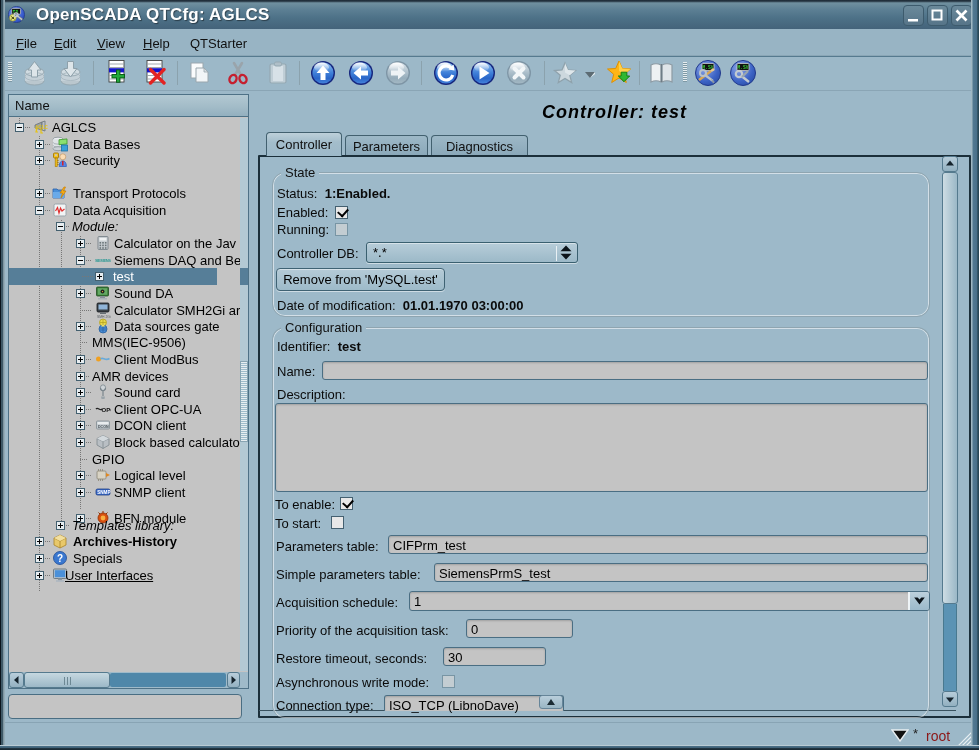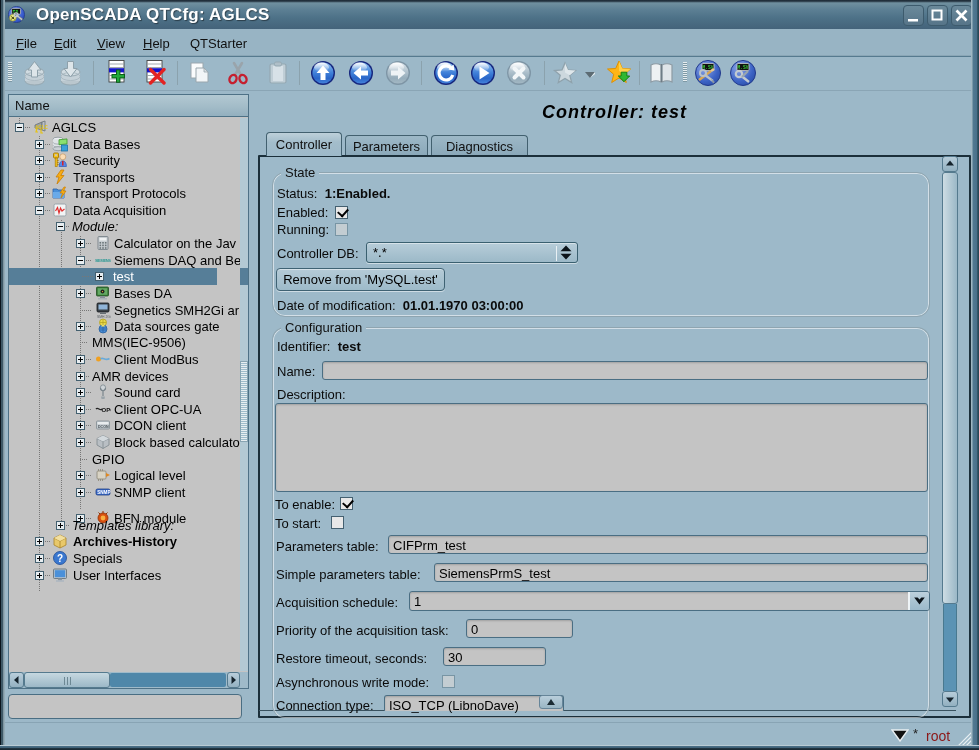--- a/index.html
+++ b/index.html
@@ -404,28 +404,20 @@
         <rect x="3" y="2.3" width="2" height="1.6" fill="#c4c4c4"></rect>
         <rect x="3.2" y="6" width="2" height="8.5" fill="#f5c520" stroke="#a87800" stroke-width="0.7"></rect>
         <path d="M5.2 8.5 h1.4 M5.2 10.5 h1.4 M5.2 12.5 h1.4" stroke="#a87800" stroke-width="0.9"></path>
         <circle cx="10.8" cy="4.8" r="3" fill="#fbdcb4" stroke="#c09868" stroke-width="0.7"></circle>
         <path d="M7.2 14.5 c0-3.8 1.5-5.6 3.6-5.6 c2.1 0 3.6 1.8 3.6 5.6 Z" fill="#5588e8" stroke="#2a58b8" stroke-width="0.7"></path>
         <rect x="10.1" y="9" width="1.4" height="4.5" fill="#e01818"></rect>
       </svg>
  <span class="txt" style="left:64px;">Security</span>
     </div>
 
-<div class="trow" style="top:51px;">
- <div class="ebox plus" style="left:26px;"></div>
-      <div class="hdot" style="left:36px;top:8px;width:6px;"></div>
- <svg class="ticon16" style="left:43px;" width="17" height="17" viewBox="0 0 16 16">
-        <path d="M9 1 L4 8 L7 8 L5 15 L12 6.5 L8.8 6.5 L12 1 Z" fill="#f8ad14" stroke="#c97e06" stroke-width="0.8"></path>
-      </svg>
- <span class="txt" style="left:64px;">Transports</span>
-    </div>
 
 <div class="trow" style="top:67px;">
  <div class="ebox plus" style="left:26px;"></div>
       <div class="hdot" style="left:36px;top:8px;width:6px;"></div>
  <svg class="ticon16" style="left:43px;" width="17" height="17" viewBox="0 0 16 16">
         <path d="M1 4 L1 13 L12 13 L12 5 L6 5 L5 4 Z" fill="#4a90d9" stroke="#2a60a9" stroke-width="0.8"></path>
         <path d="M1 7 L12 7 L12 13 L1 13 Z" fill="#6aaae9"></path>
         <path d="M12 2 L8 8 L10.5 8 L9 13 L14 6 L11.5 6 L13.5 2 Z" fill="#f8ad14" stroke="#c97e06" stroke-width="0.7"></path>
       </svg>
  <span class="txt" style="left:64px;">Transport Protocols</span>
@@ -487,32 +479,32 @@
  <div class="ebox plus" style="left:67px;"></div>
       <div class="hdot" style="left:77px;top:8px;width:6px;"></div>
  <svg class="ticon16" style="left:86px;" width="17" height="17" viewBox="0 0 16 16">
         <rect x="1.5" y="2" width="12" height="9" rx="1" fill="#3a7a3a" stroke="#20501f" stroke-width="0.8"></rect>
         <rect x="2.8" y="3.2" width="9.4" height="6.6" fill="#63a963"></rect>
         <rect x="5" y="11" width="5" height="2" fill="#889098"></rect>
         <rect x="3" y="13" width="9" height="1.5" fill="#a8b0b8"></rect>
         <circle cx="7.5" cy="6.5" r="2" fill="#222"></circle>
         <path d="M6.8 6 L8.2 6 L7.5 7.5 Z" fill="#f0b030"></path>
       </svg>
- <span class="txt" style="left:105px;">Bases DA</span>
+ <span class="txt" style="left:105px;">Sound DA</span>
     </div>
 
 <div class="trow" style="top:184px;">
  <div class="hdot" style="left:71px;top:8px;width:12px;"></div>
  <svg class="ticon16" style="left:86px;" width="17" height="17" viewBox="0 0 16 16">
         <rect x="2" y="1" width="12" height="9" rx="1.2" fill="#3a4248" stroke="#14181c" stroke-width="0.8"></rect>
         <rect x="3.5" y="2.5" width="9" height="5" fill="#8fb4d8"></rect>
         <rect x="5" y="10.5" width="6" height="1.5" fill="#666e74"></rect>
         <text x="2" y="15.5" font-size="3.4" fill="#555b60">SMH 2Gi</text>
       </svg>
- <span class="txt" style="left:105px;">Segnetics SMH2Gi ar</span>
+ <span class="txt" style="left:105px;">Calculator SMH2Gi ar</span>
     </div>
 
 <div class="trow" style="top:200px;">
  <div class="ebox plus" style="left:67px;"></div>
       <div class="hdot" style="left:77px;top:8px;width:6px;"></div>
  <svg class="ticon16" style="left:86px;" width="17" height="17" viewBox="0 0 16 16">
         <circle cx="8" cy="4.5" r="3.5" fill="#e8d84a" stroke="#b0a020" stroke-width="0.8"></circle>
         <path d="M5 4.5 h6 M8 1.5 v6" stroke="#b0a020" stroke-width="0.7"></path>
         <circle cx="8" cy="11" r="4" fill="#4a90d9" stroke="#2a5f9e" stroke-width="0.8"></circle>
         <path d="M4.5 10 h7 M4.5 12 h7 M8 7.5 v7" stroke="#2a5f9e" stroke-width="0.7"></path>
@@ -658,21 +650,21 @@
 
 <div class="trow" style="top:449px;">
  <div class="ebox plus" style="left:26px;"></div>
       <div class="hdot" style="left:36px;top:8px;width:6px;"></div>
  <svg class="ticon16" style="left:43px;" width="17" height="17" viewBox="0 0 16 16">
         <rect x="1.5" y="2" width="13" height="9.5" rx="1" fill="#b8c4cc" stroke="#5c6a74" stroke-width="0.8"></rect>
         <rect x="2.8" y="3.2" width="10.4" height="7" fill="#4a90d9"></rect>
         <rect x="6" y="11.5" width="4" height="1.8" fill="#8a96a0"></rect>
         <rect x="4" y="13.3" width="8" height="1.4" fill="#aab6c0"></rect>
       </svg>
- <span class="txt" style="left:64px;">User Interfaces</span>
+ <span class="txt" style="left:56px;text-decoration:underline;">User Interfaces</span>
     </div>
 
 </div>
 <div class="abs" id="tree-vsb">
     <div style="position:absolute;left:0;top:150px;width:8px;height:17px;background:#567e98;"></div>
     <div id="tree-vsb-slider"></div>
   </div>
 <div class="abs" id="tree-hsb">
   <div class="sbbtn" style="left:0;top:0;"><svg width="13" height="14" viewBox="0 0 13 14">
         <path d="M8.5 3 L4 7 L8.5 11 Z" fill="#15232c"></path>

